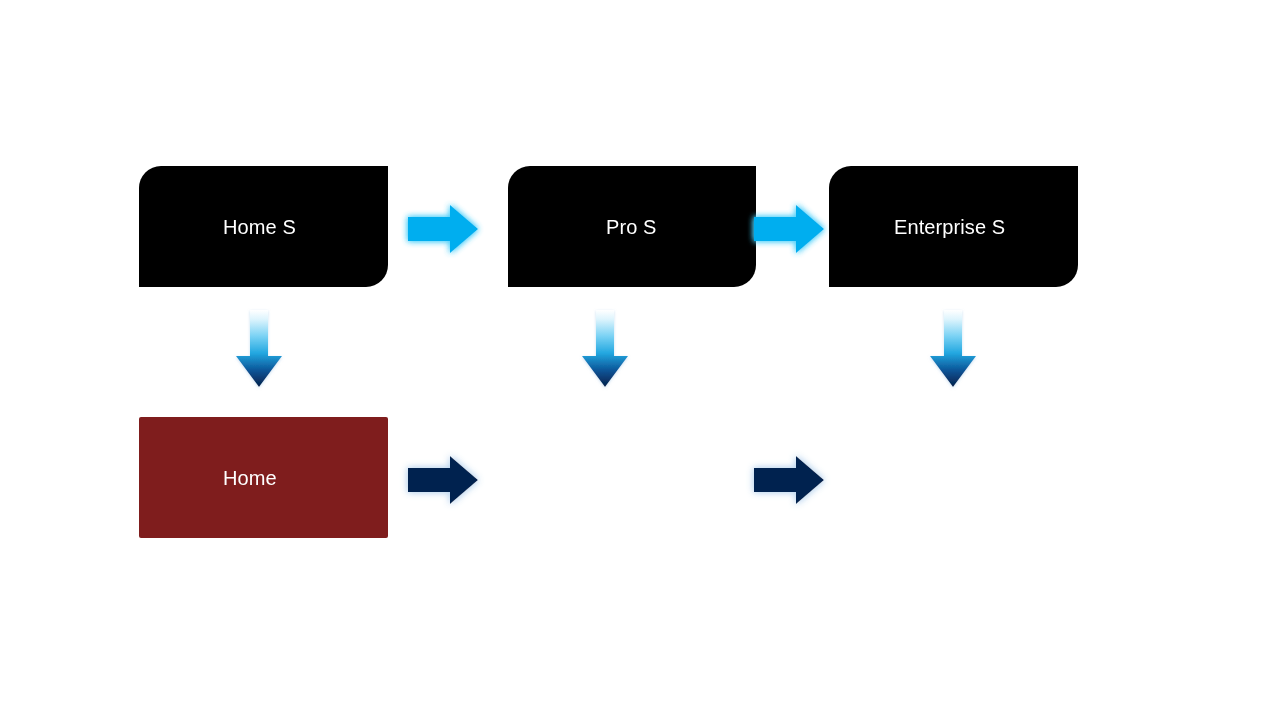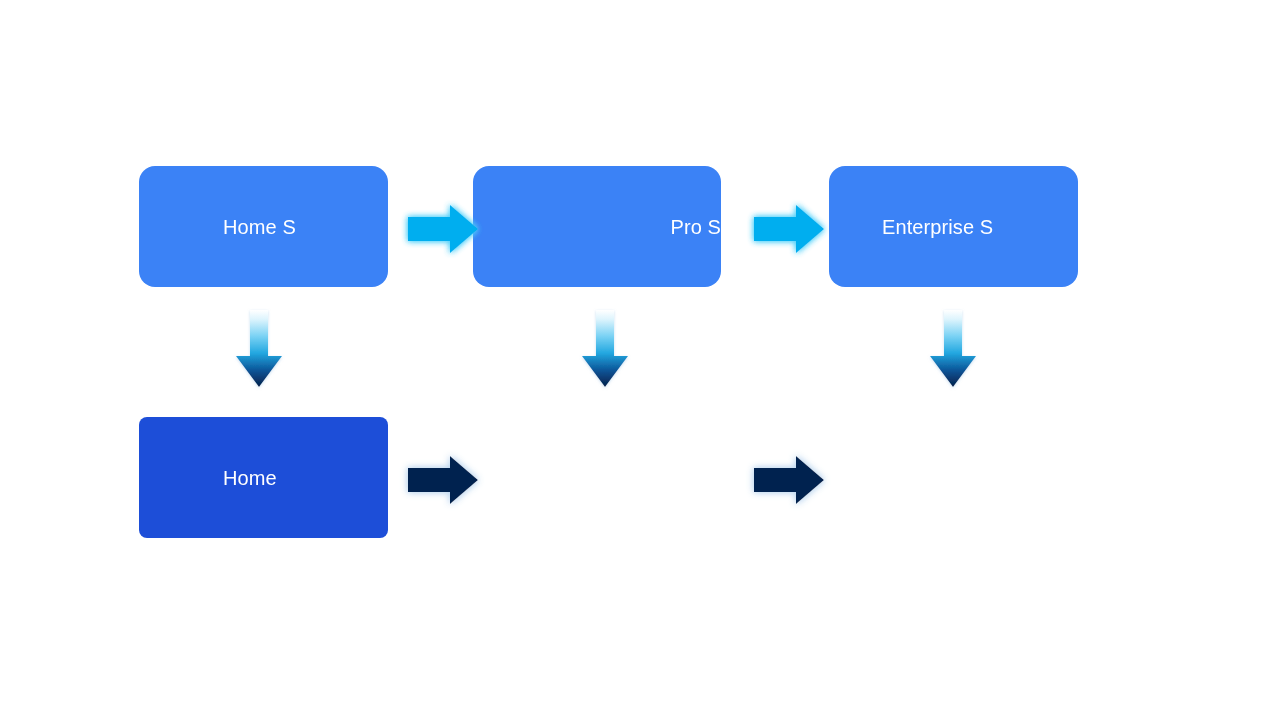--- a/index.html
+++ b/index.html
@@ -34,43 +34,42 @@
     letter-spacing: 0.1px;
     line-height: 1.2;
     white-space: nowrap;
   }
   .node .node-label {
     display: block;
     padding-left: 84px;
   }
 
   .node.top {
-    background: #3b82f6;
+    background: #000000;
     border-top-left-radius: 22px;
     border-bottom-right-radius: 22px;
     border-top-right-radius: 0;
     border-bottom-left-radius: 0;
-    border-radius: 16px;
   }
   .node.bottom {
-    background: #1d4ed8;
-    border-radius: 8px;
+    background: #7f1d1d;
+    border-radius: 2px;
   }
 
   
   .col-1 { left: 139px; width: 249px; }
-  .col-2 { left: 473px; width: 248px; justify-content: flex-end; }
+  .col-2 { left: 508px; width: 248px; }
   .col-3 { left: 829px; width: 249px; }
 
   .row-top    { top: 166px; height: 121px; }
   .row-bottom { top: 417px; height: 121px; }
 
   
   .col-2 .node-label { padding-left: 98px; }
-  .col-3 .node-label { padding-left: 53px; }
+  .col-3 .node-label { padding-left: 53px; margin-left: 12px; }
 
   
   .arrow-layer {
     position: absolute;
     left: 0;
     top: 0;
     width: 1280px;
     height: 720px;
     pointer-events: none;
   }

